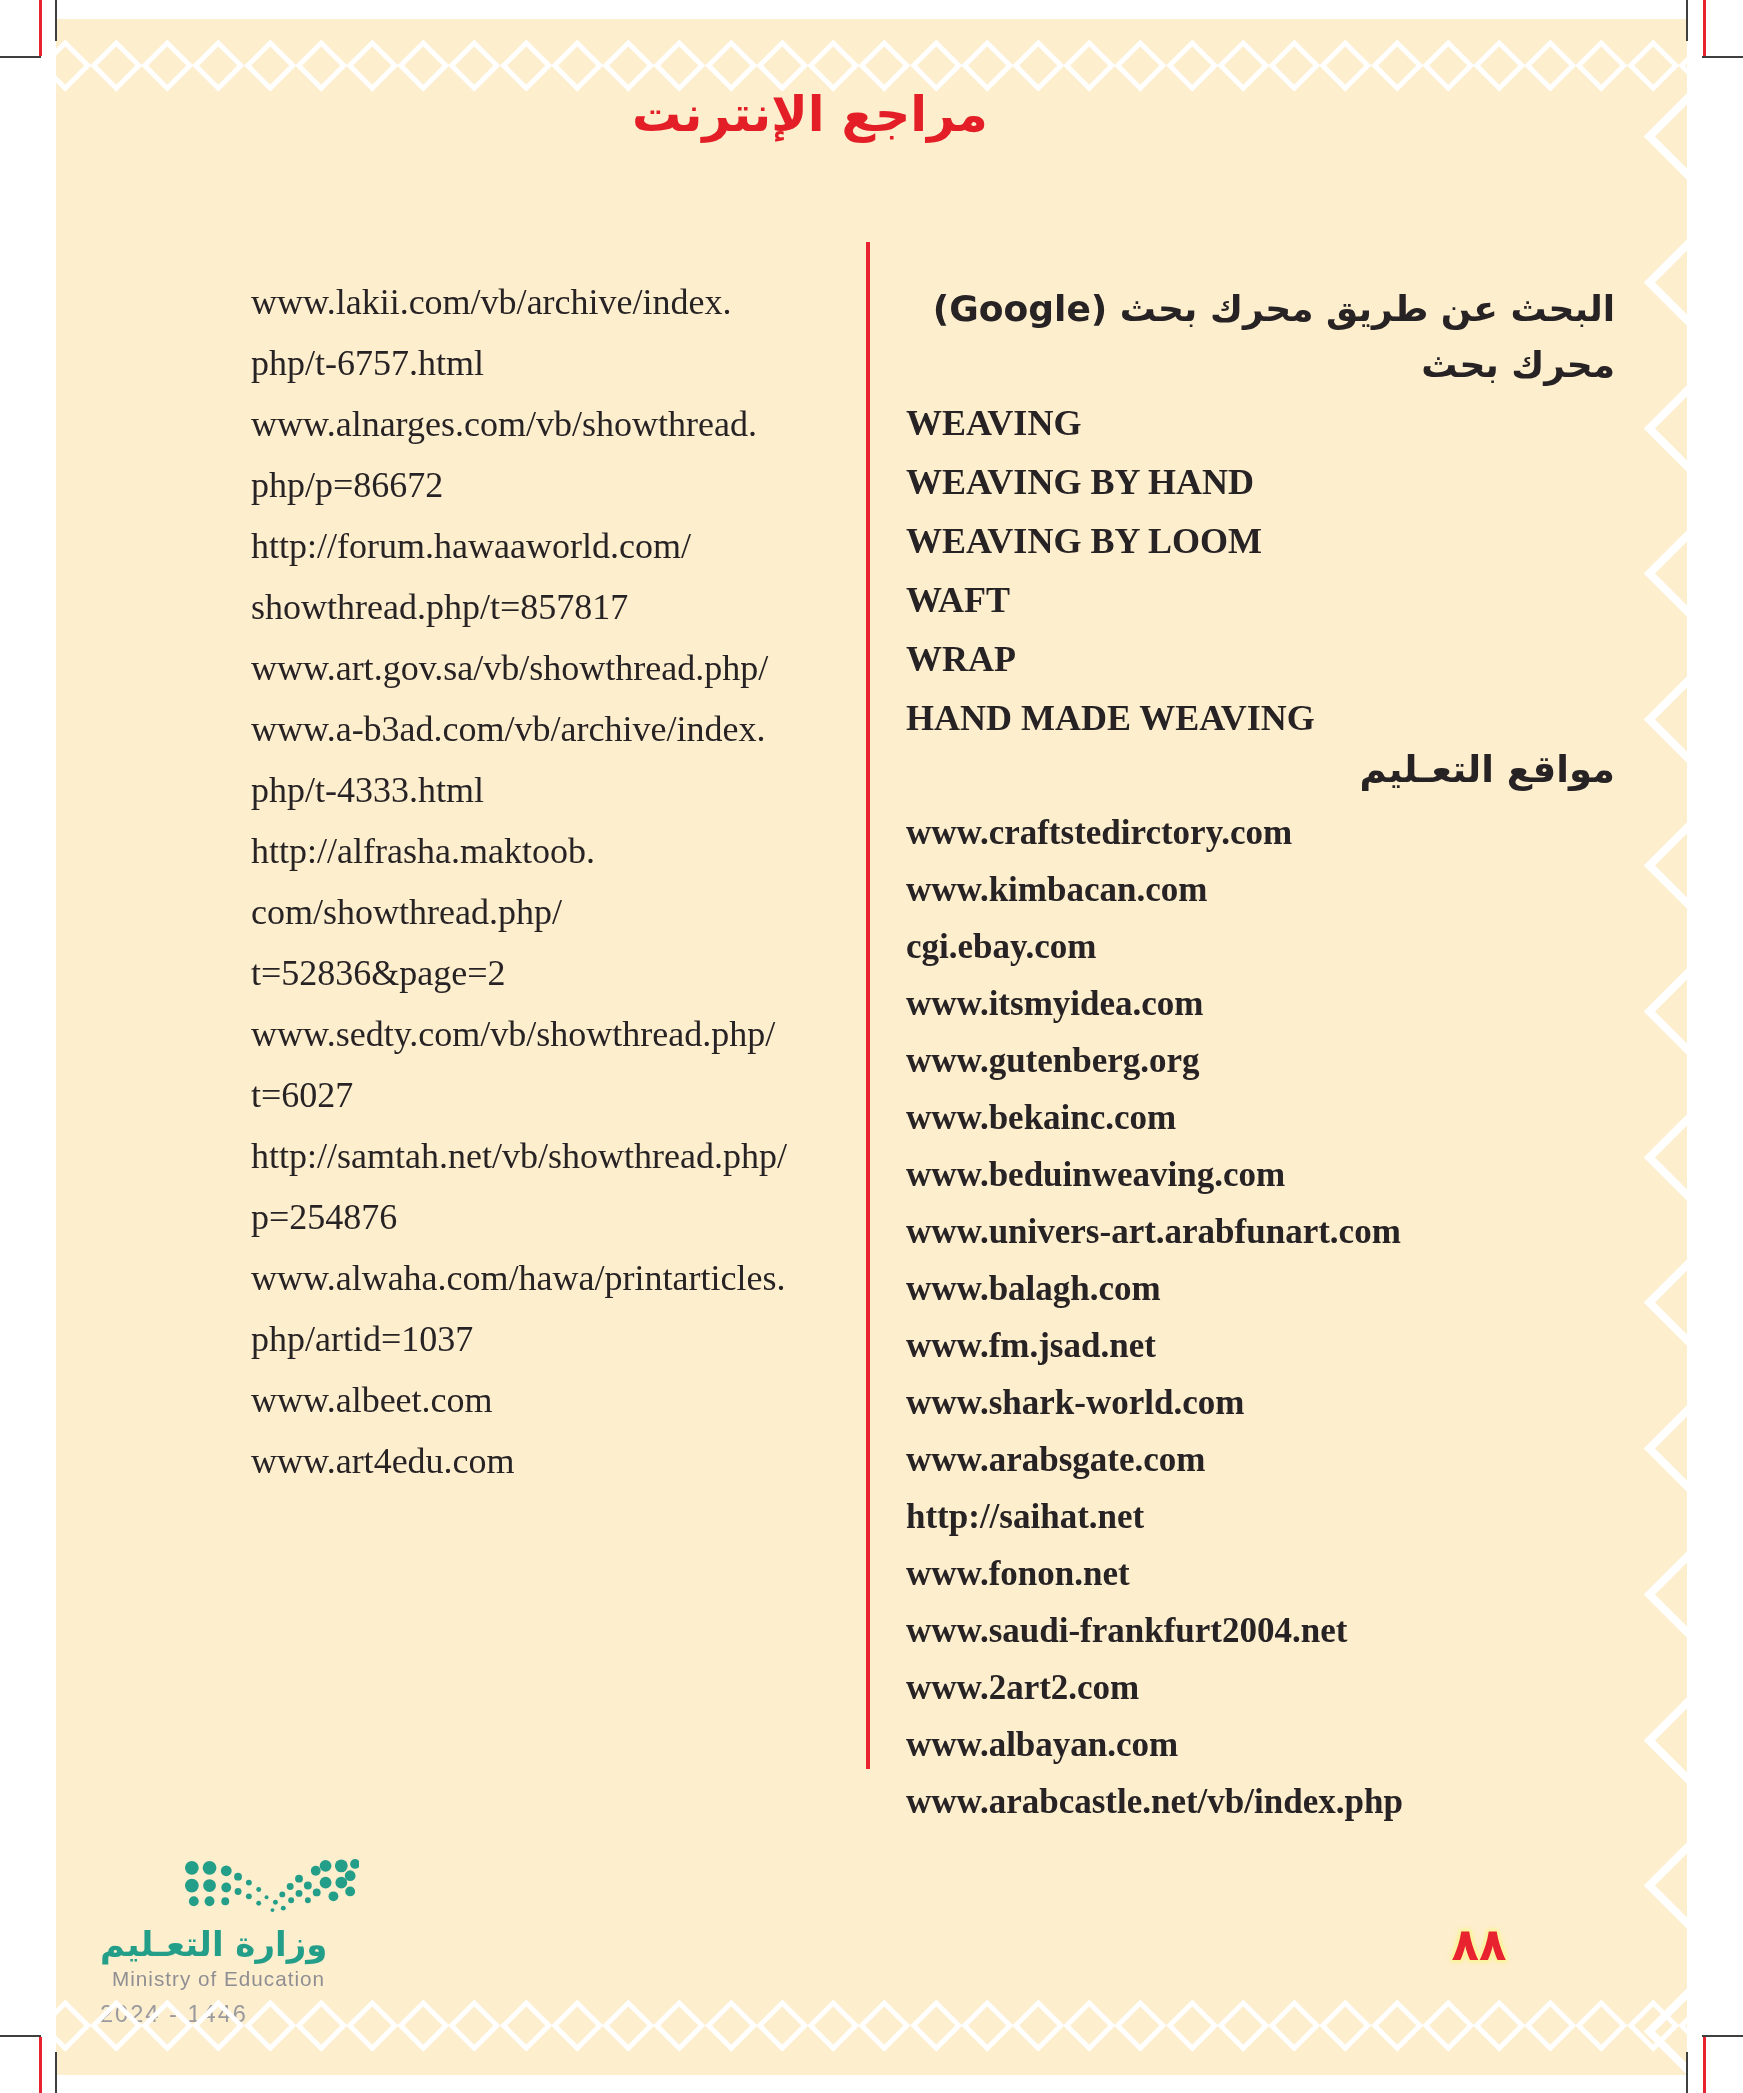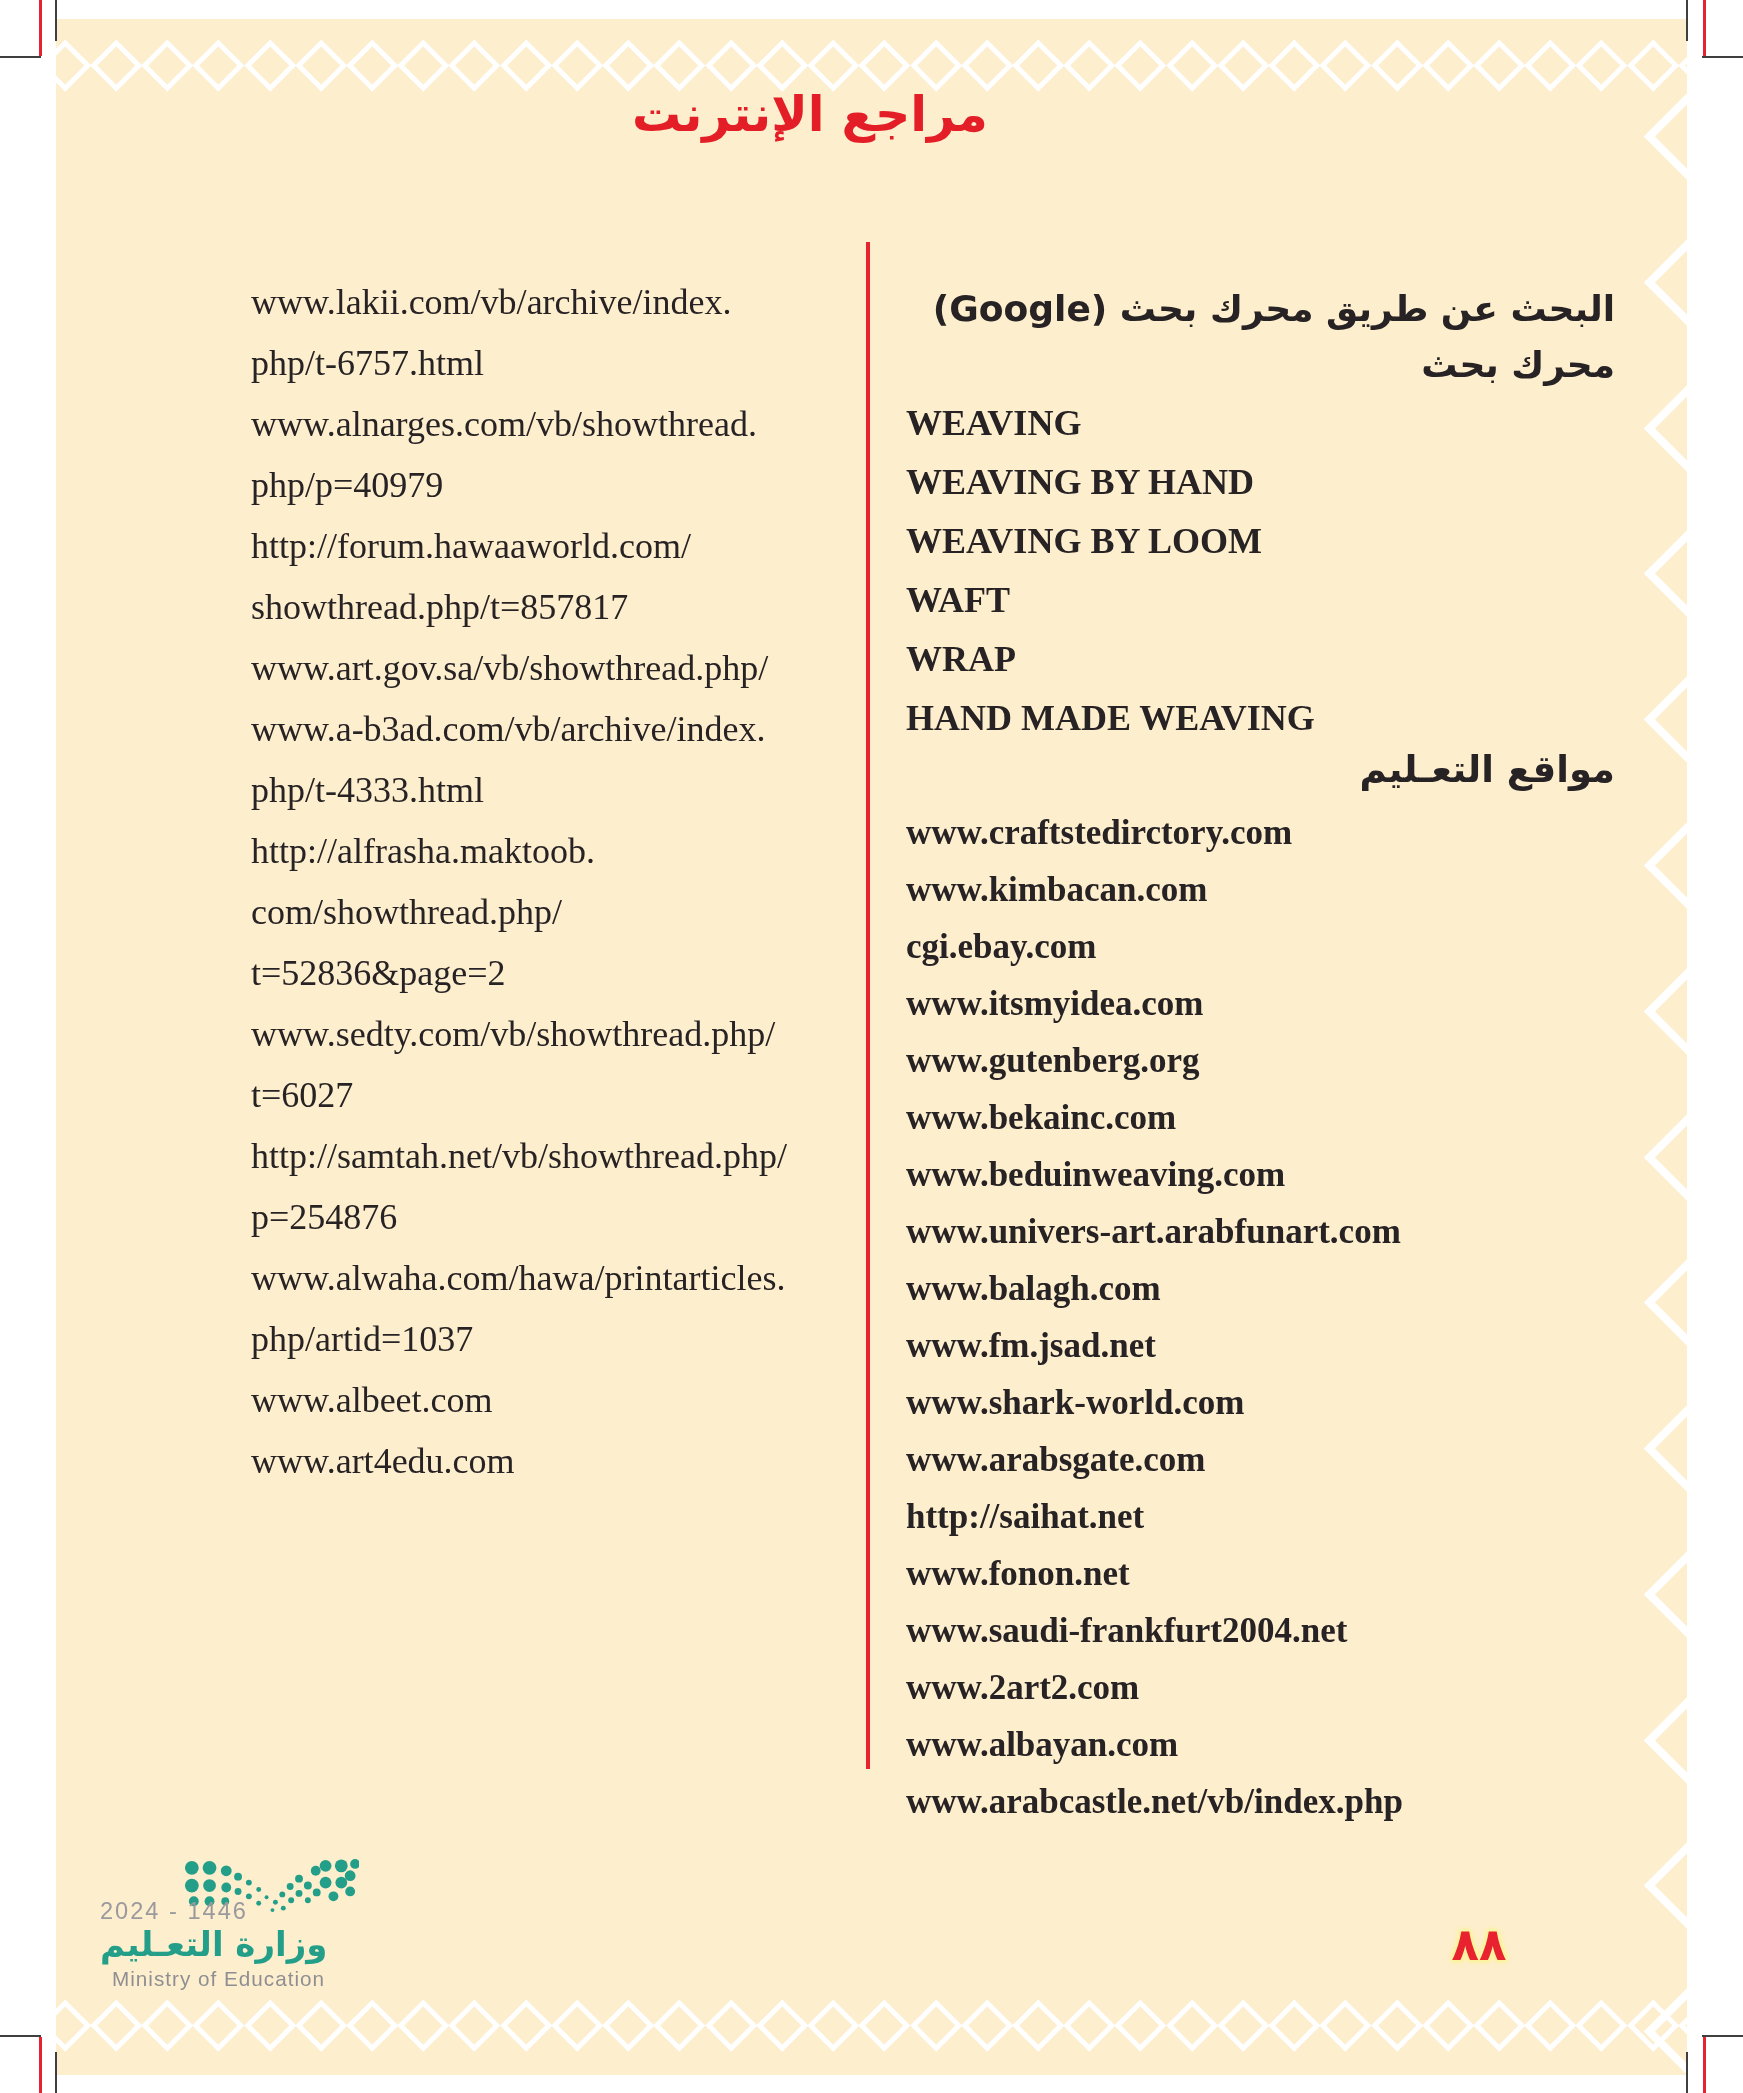--- a/index.html
+++ b/index.html
@@ -55,21 +55,21 @@
     position:absolute;left:44px;top:1905px;width:256px;
     font-family:"DejaVu Sans", sans-serif;font-weight:bold;
     font-size:34px;color:#239e89;direction:rtl;text-align:left;
   }
   .logo-en{
     position:absolute;left:44px;top:1948px;width:296px;
     font-family:"Liberation Sans", sans-serif;
     font-size:20.7px;color:#8f8f93;letter-spacing:1px;margin-left:12px;
   }
   .logo-years{
-    position:absolute;left:44px;top:1879px;width:296px;
+    position:absolute;left:44px;top:1982px;width:296px;
     font-family:"Liberation Sans", sans-serif;
     font-size:23.6px;color:#9a9a9e;letter-spacing:2px;
   }
   
   .page-number{
     position:absolute;left:1369px;top:1899px;width:108px;text-align:center;
     font-family:"DejaVu Sans", sans-serif;font-weight:bold;
     font-size:45px;color:#e8222e;
     text-shadow:0 0 2px #fbf3a0,0 0 3.9px #fbf3a0,0 0 5.9px #fbf3a0,
                 2px 2px 2px #fbf3a0,-2px 2px 2px #fbf3a0,
@@ -82,21 +82,21 @@
 <div class="page">
 
   <div class="page-title">مراجع الإنترنت</div>
 
   <div class="divider"></div>
 
   <div class="left-urls">
       <div class="line">www.lakii.com/vb/archive/index.</div>
       <div class="line">php/t-6757.html</div>
       <div class="line">www.alnarges.com/vb/showthread.</div>
-      <div class="line">php/p=40979</div>
+      <div class="line">php/p=86672</div>
       <div class="line">http://forum.hawaaworld.com/</div>
       <div class="line">showthread.php/t=857817</div>
       <div class="line">www.art.gov.sa/vb/showthread.php/</div>
       <div class="line">www.a-b3ad.com/vb/archive/index.</div>
       <div class="line">php/t-4333.html</div>
       <div class="line">http://alfrasha.maktoob.</div>
       <div class="line">com/showthread.php/</div>
       <div class="line">t=52836&amp;page=2</div>
       <div class="line">www.sedty.com/vb/showthread.php/</div>
       <div class="line">t=6027</div>

